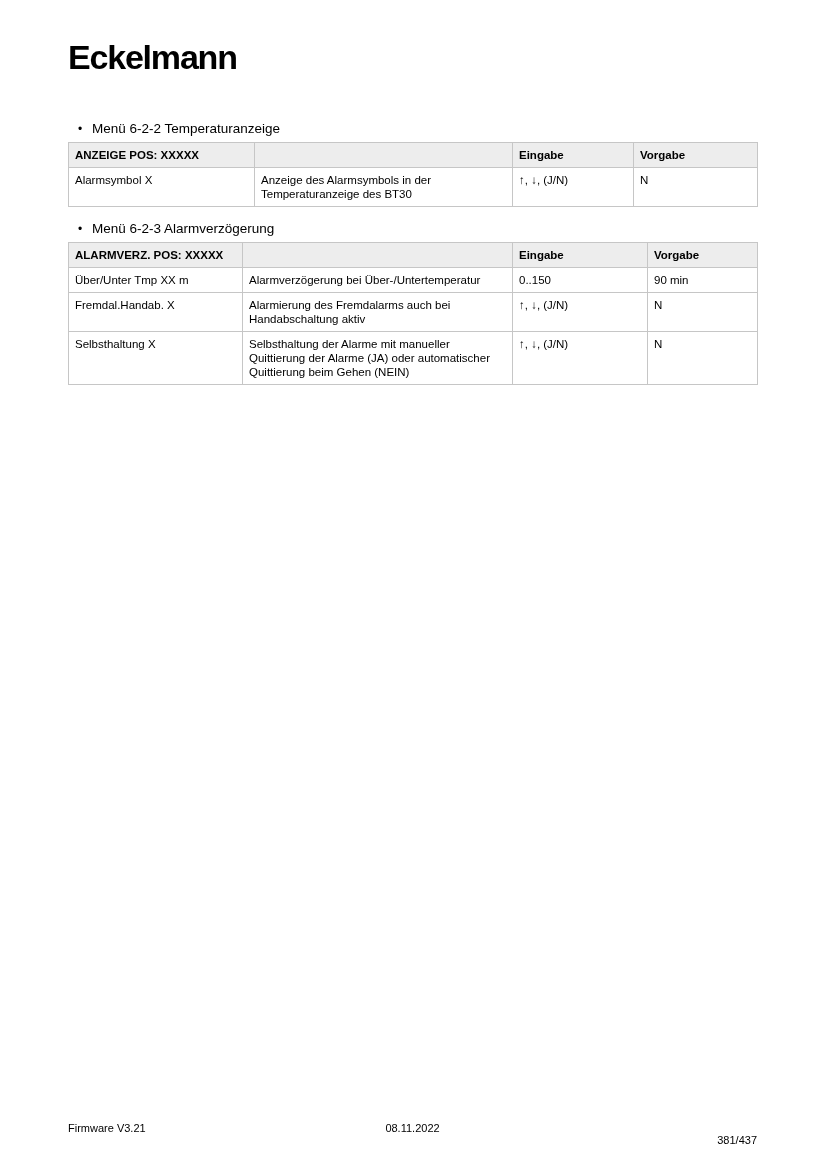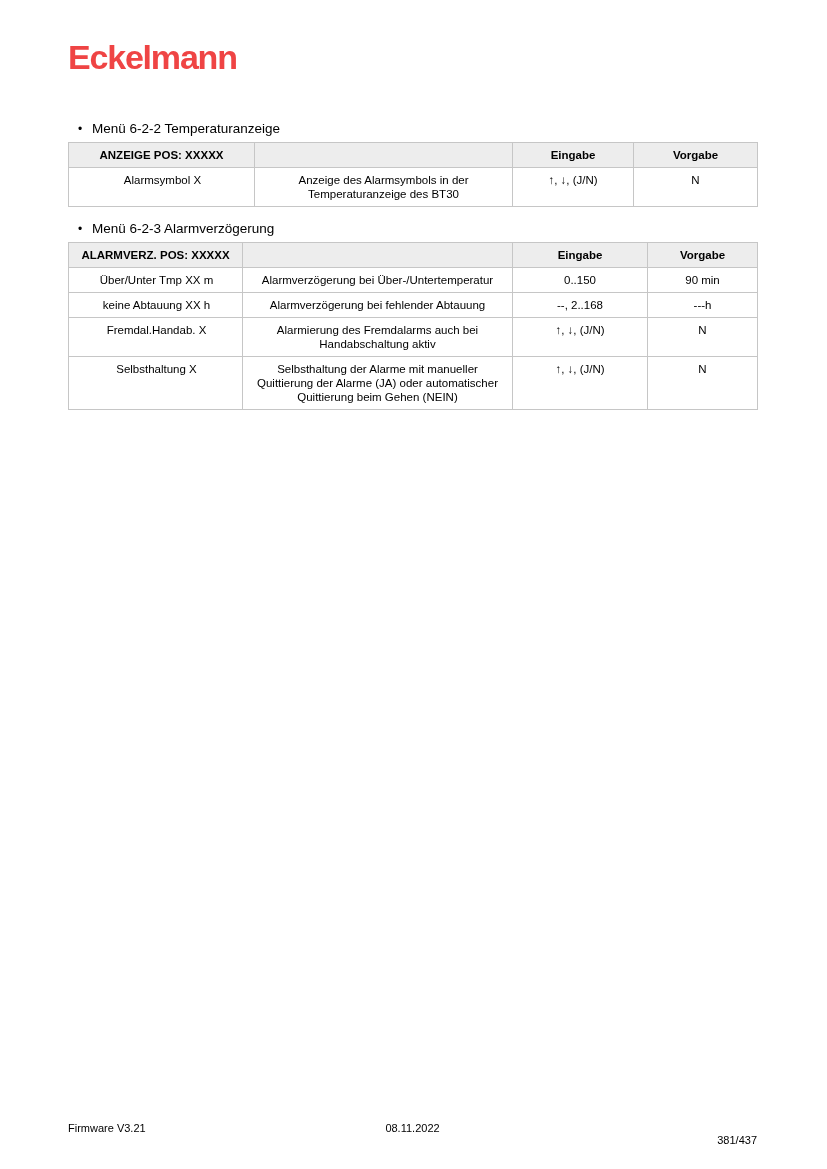--- a/index.html
+++ b/index.html
@@ -16,21 +16,21 @@
     position: absolute;
     left: 68px;
     top: 0;
     width: 689px;
   }
   .logo {
     margin-top: 40px;
     font-size: 34px;
     font-weight: bold;
     letter-spacing: -1.2px;
-    color: #ef4444;
+    color: #000000;
     line-height: 1;
   }
   .bullet-line {
     display: flex;
     align-items: baseline;
     font-size: 13.5px;
     line-height: 15px;
     margin-left: 10px;
   }
   .bullet-line .bullet-dot {
@@ -45,21 +45,21 @@
     table-layout: fixed;
     width: 689px;
     font-size: 11.5px;
     line-height: 14px;
   }
   table.param-table th,
   table.param-table td {
     border: 1px solid #c6c6c6;
     padding: 5px 6px 5px 6px;
     vertical-align: top;
-    text-align: center;
+    text-align: left;
     overflow: hidden;
   }
   table.param-table thead th {
     background: #ededed;
     font-weight: bold;
   }
   table.param-table td.c-row-label { padding-right: 4px; }
   .footer {
     position: absolute;
     left: 68px;
@@ -131,26 +131,20 @@
         </tr>
       </thead>
       <tbody>
         <tr>
           <td class="c-row-label">Über/Unter Tmp XX m</td>
           <td>Alarmverzögerung bei Über-/Untertemperatur</td>
           <td>0..150</td>
           <td>90 min</td>
         </tr>
         <tr>
-          <td class="c-row-label">keine Abtauung XX h</td>
-          <td>Alarmverzögerung bei fehlender Abtauung</td>
-          <td>--, 2..168</td>
-          <td>---h</td>
-        </tr>
-        <tr>
           <td class="c-row-label">Fremdal.Handab. X</td>
           <td>Alarmierung des Fremdalarms auch bei Handabschaltung aktiv</td>
           <td>↑, ↓, (J/N)</td>
           <td>N</td>
         </tr>
         <tr>
           <td class="c-row-label">Selbsthaltung X</td>
           <td>Selbsthaltung der Alarme mit manueller Quittierung der Alarme (JA) oder automatischer Quittierung beim Gehen (NEIN)</td>
           <td>↑, ↓, (J/N)</td>
           <td>N</td>

